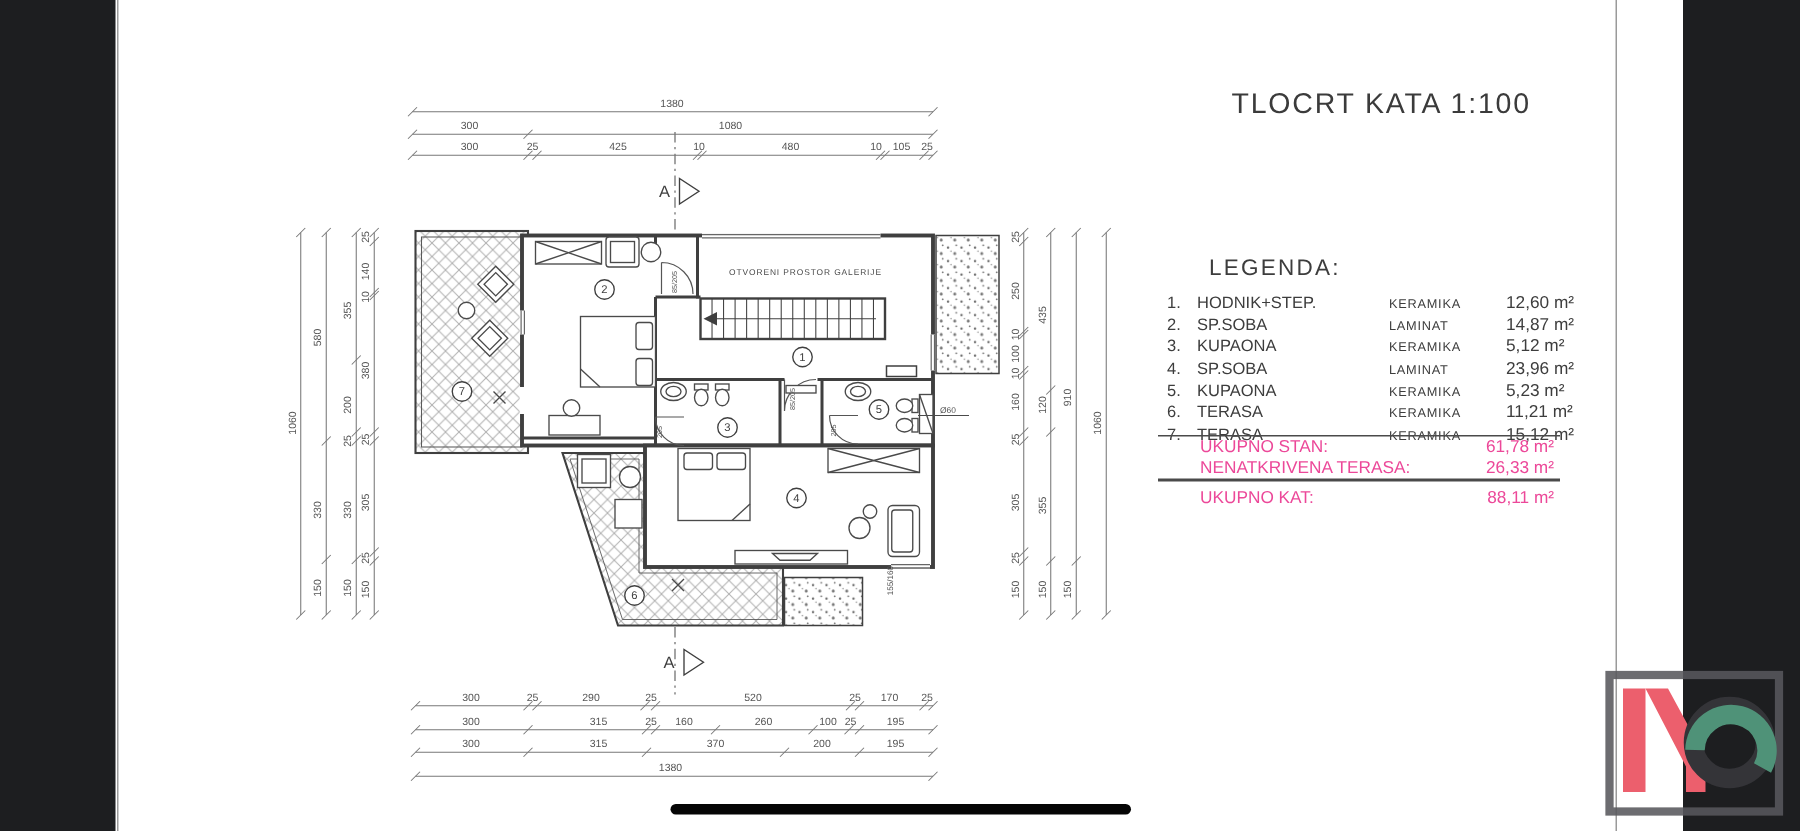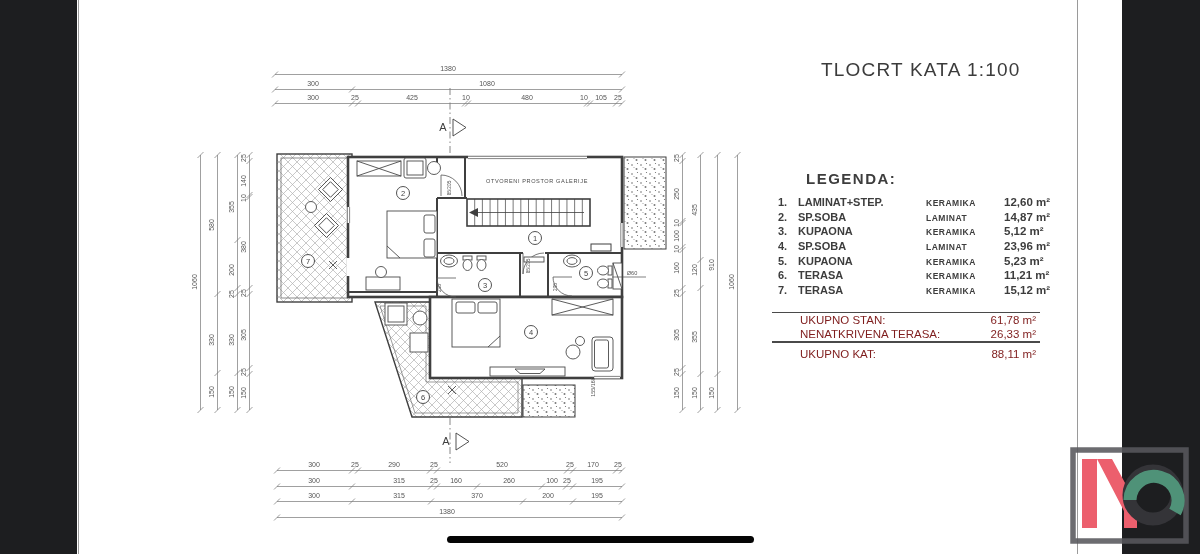--- a/index.html
+++ b/index.html
@@ -6,27 +6,27 @@
   body{width:1200px;height:554px;position:relative;overflow:hidden;background:#fff;
        font-family:"Liberation Sans",sans-serif;-webkit-font-smoothing:antialiased;}
   .strip{position:absolute;top:0;height:554px;background:#1d1e20;}
   .strip.left{left:0;width:77px;}
   .strip.right{left:1122px;width:78px;}
   .edge-line{position:absolute;top:0;height:554px;width:1px;background:#9a9a9a;}
   .edge-line.l{left:78px;}
   .edge-line.r{left:1077px;}
   .page-title{position:absolute;left:821px;top:21px;font-size:19px;letter-spacing:1.2px;
        color:#3b3b3b;white-space:nowrap;margin-top:38px;}
-  .legend{position:absolute;left:778px;top:170px;width:262px;color:#3d3d3d;font-weight:bold;}
+  .legend{position:absolute;left:778px;top:170px;width:262px;color:#3d3d3d;}
   .legend-heading{font-size:15px;letter-spacing:1.5px;margin-left:28px;margin-bottom:9px;}
   .legend-row{display:grid;grid-template-columns:20px 128px 78px 1fr;align-items:baseline;
        height:14.7px;font-size:11px;}
   .legend-row .mat{font-size:8.5px;letter-spacing:.5px;}
   .legend-row .area{text-align:left;font-size:11.5px;white-space:nowrap;}
-  .totals{position:absolute;left:772px;top:312px;width:268px;color:#7f1d1d;}
+  .totals{position:absolute;left:772px;top:290px;width:268px;color:#ec4899;}
   .rule{height:0;border-top:1.4px solid #4a4a4a;}
   .rule.thick{border-top:2.4px solid #4a4a4a;}
   .total-row{display:grid;grid-template-columns:1fr auto;font-size:11.5px;
        padding:1px 4px 0 28px;line-height:13px;}
   .total-row .area{text-align:center;white-space:nowrap;}
   .gap{height:4px;}
   .home-indicator{position:absolute;left:447px;top:536px;width:307px;height:7px;
        border-radius:4px;background:#050505;}
   svg{position:absolute;left:0;top:0;}
   svg text{fill:#4a4a4a;}
@@ -44,21 +44,21 @@
 <div class="edge-line l"></div>
 <div class="edge-line r"></div>
 <div class="home-indicator"></div>
 
 <div class="page-title">TLOCRT KATA 1:100</div>
 
 <div class="legend">
   <div class="legend-heading">LEGENDA:</div>
   <div class="legend-row">
     <span>1.</span>
-    <span>LAMINAT+STEP.</span>
+    <span>HODNIK+STEP.</span>
     <span class="mat">KERAMIKA</span>
     <span class="area">12,60 m²</span>
   </div>
   <div class="legend-row">
     <span>2.</span>
     <span>SP.SOBA</span>
     <span class="mat">LAMINAT</span>
     <span class="area">14,87 m²</span>
   </div>
   <div class="legend-row">

